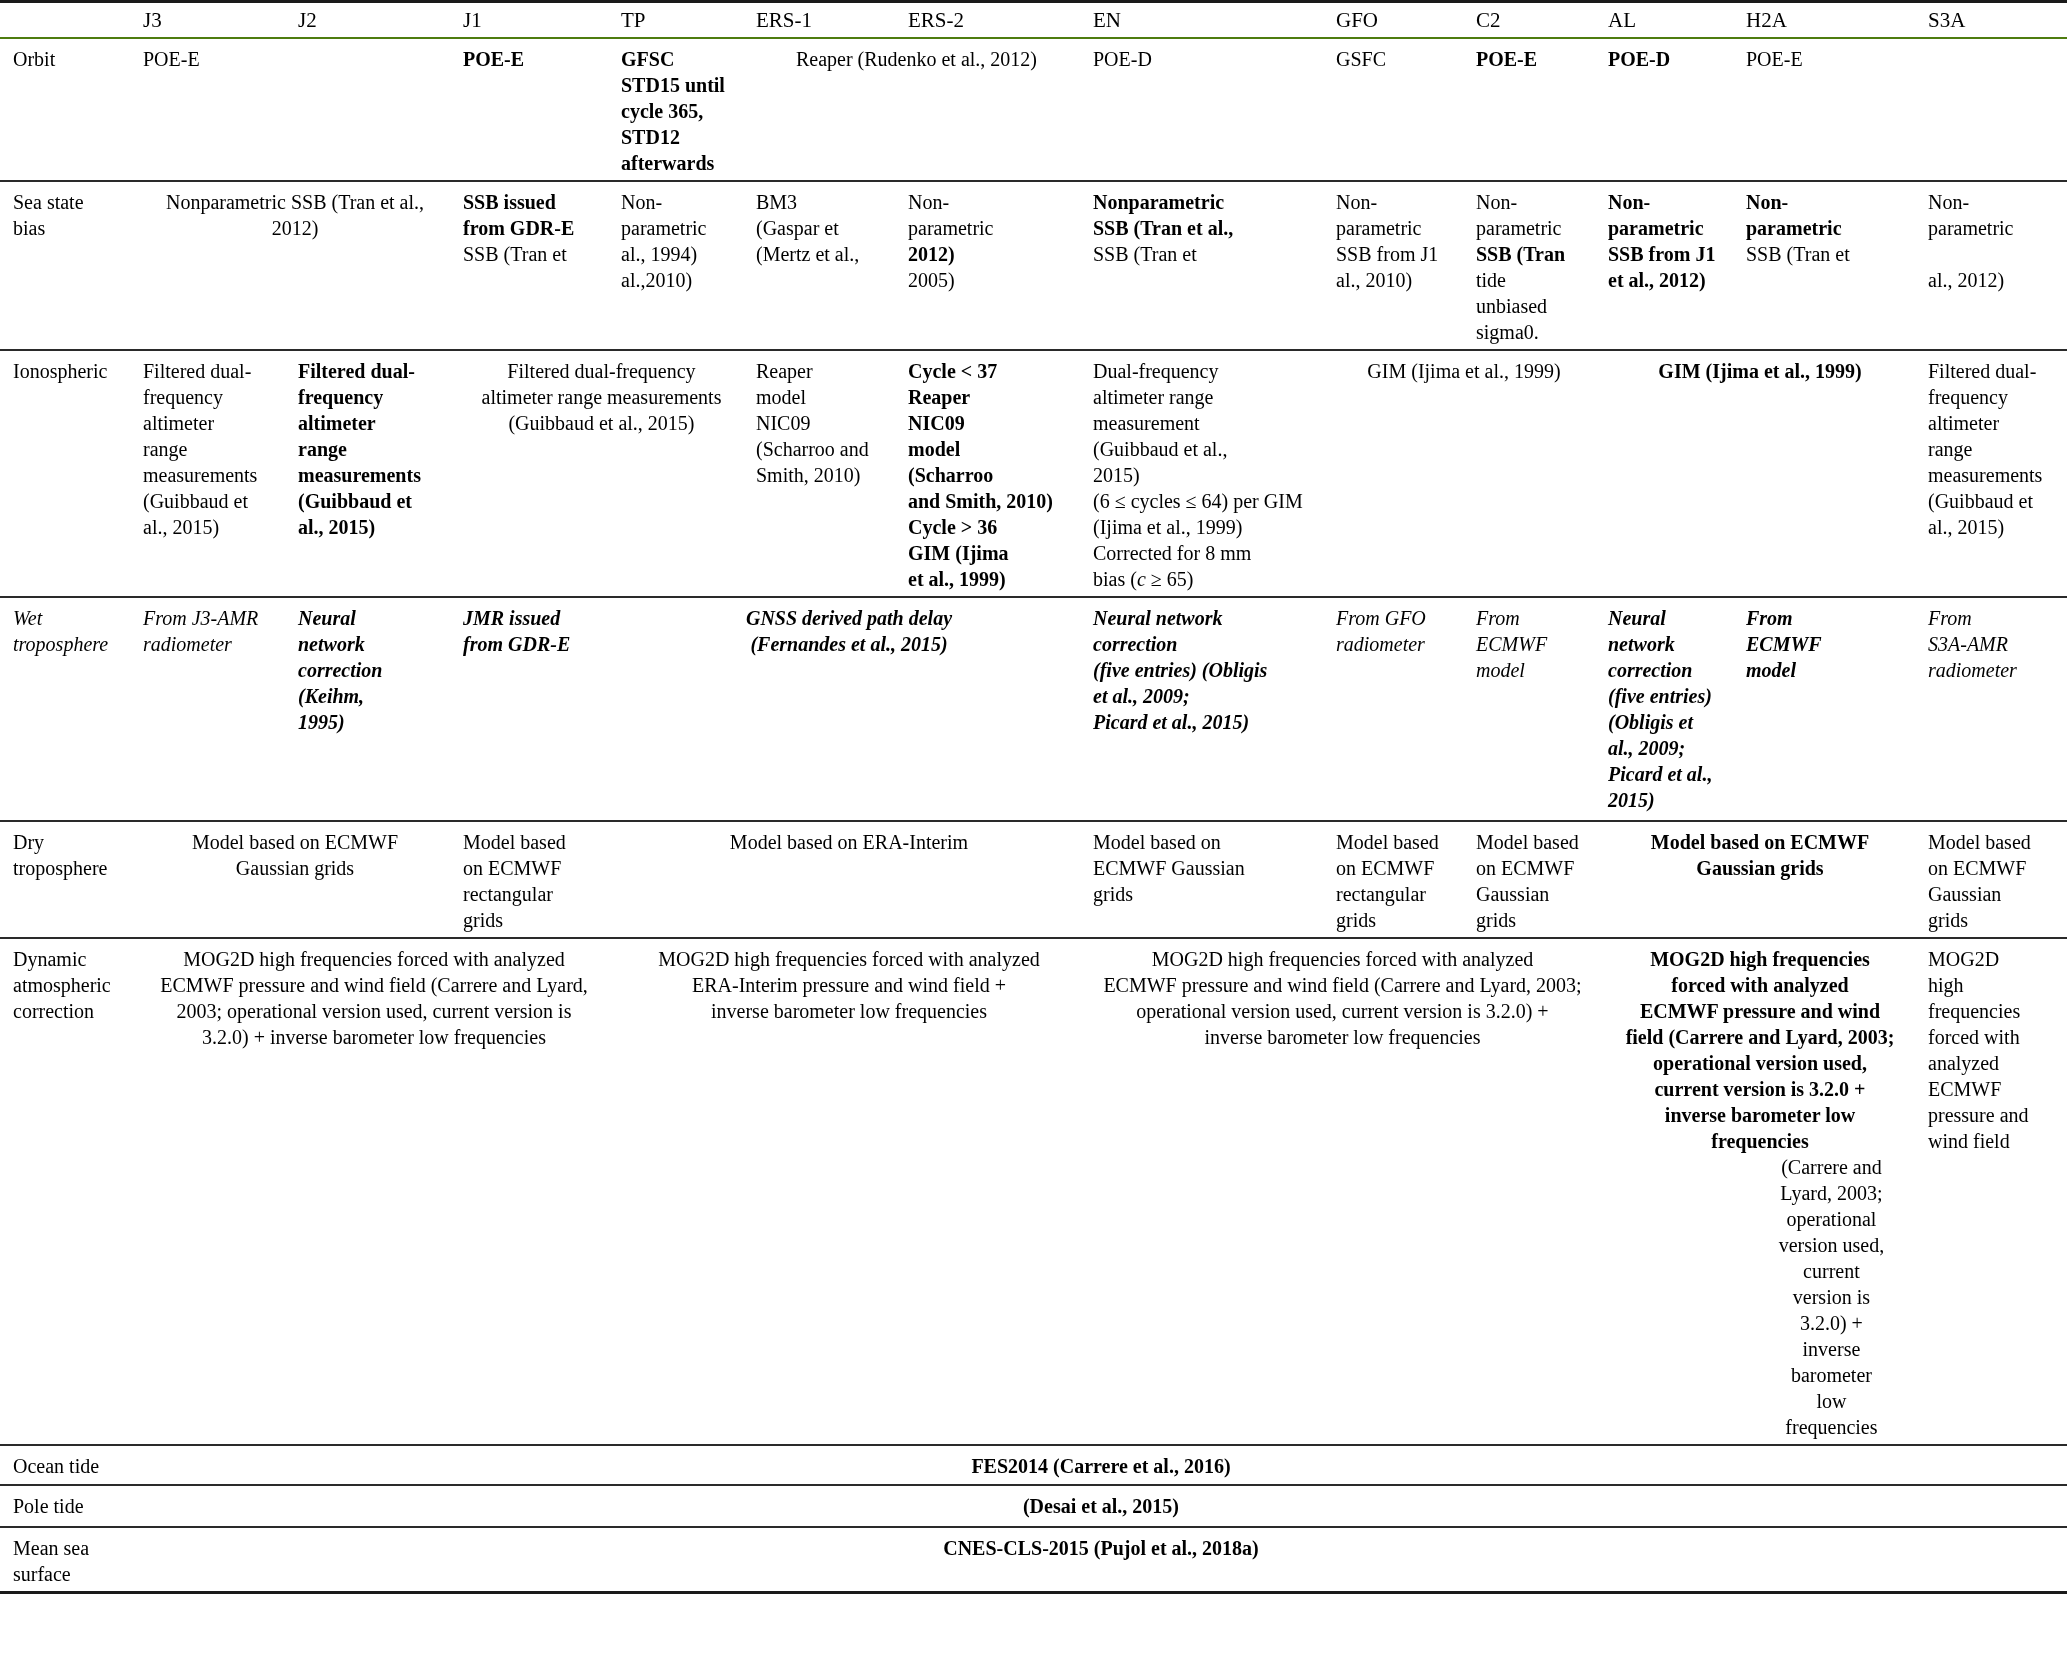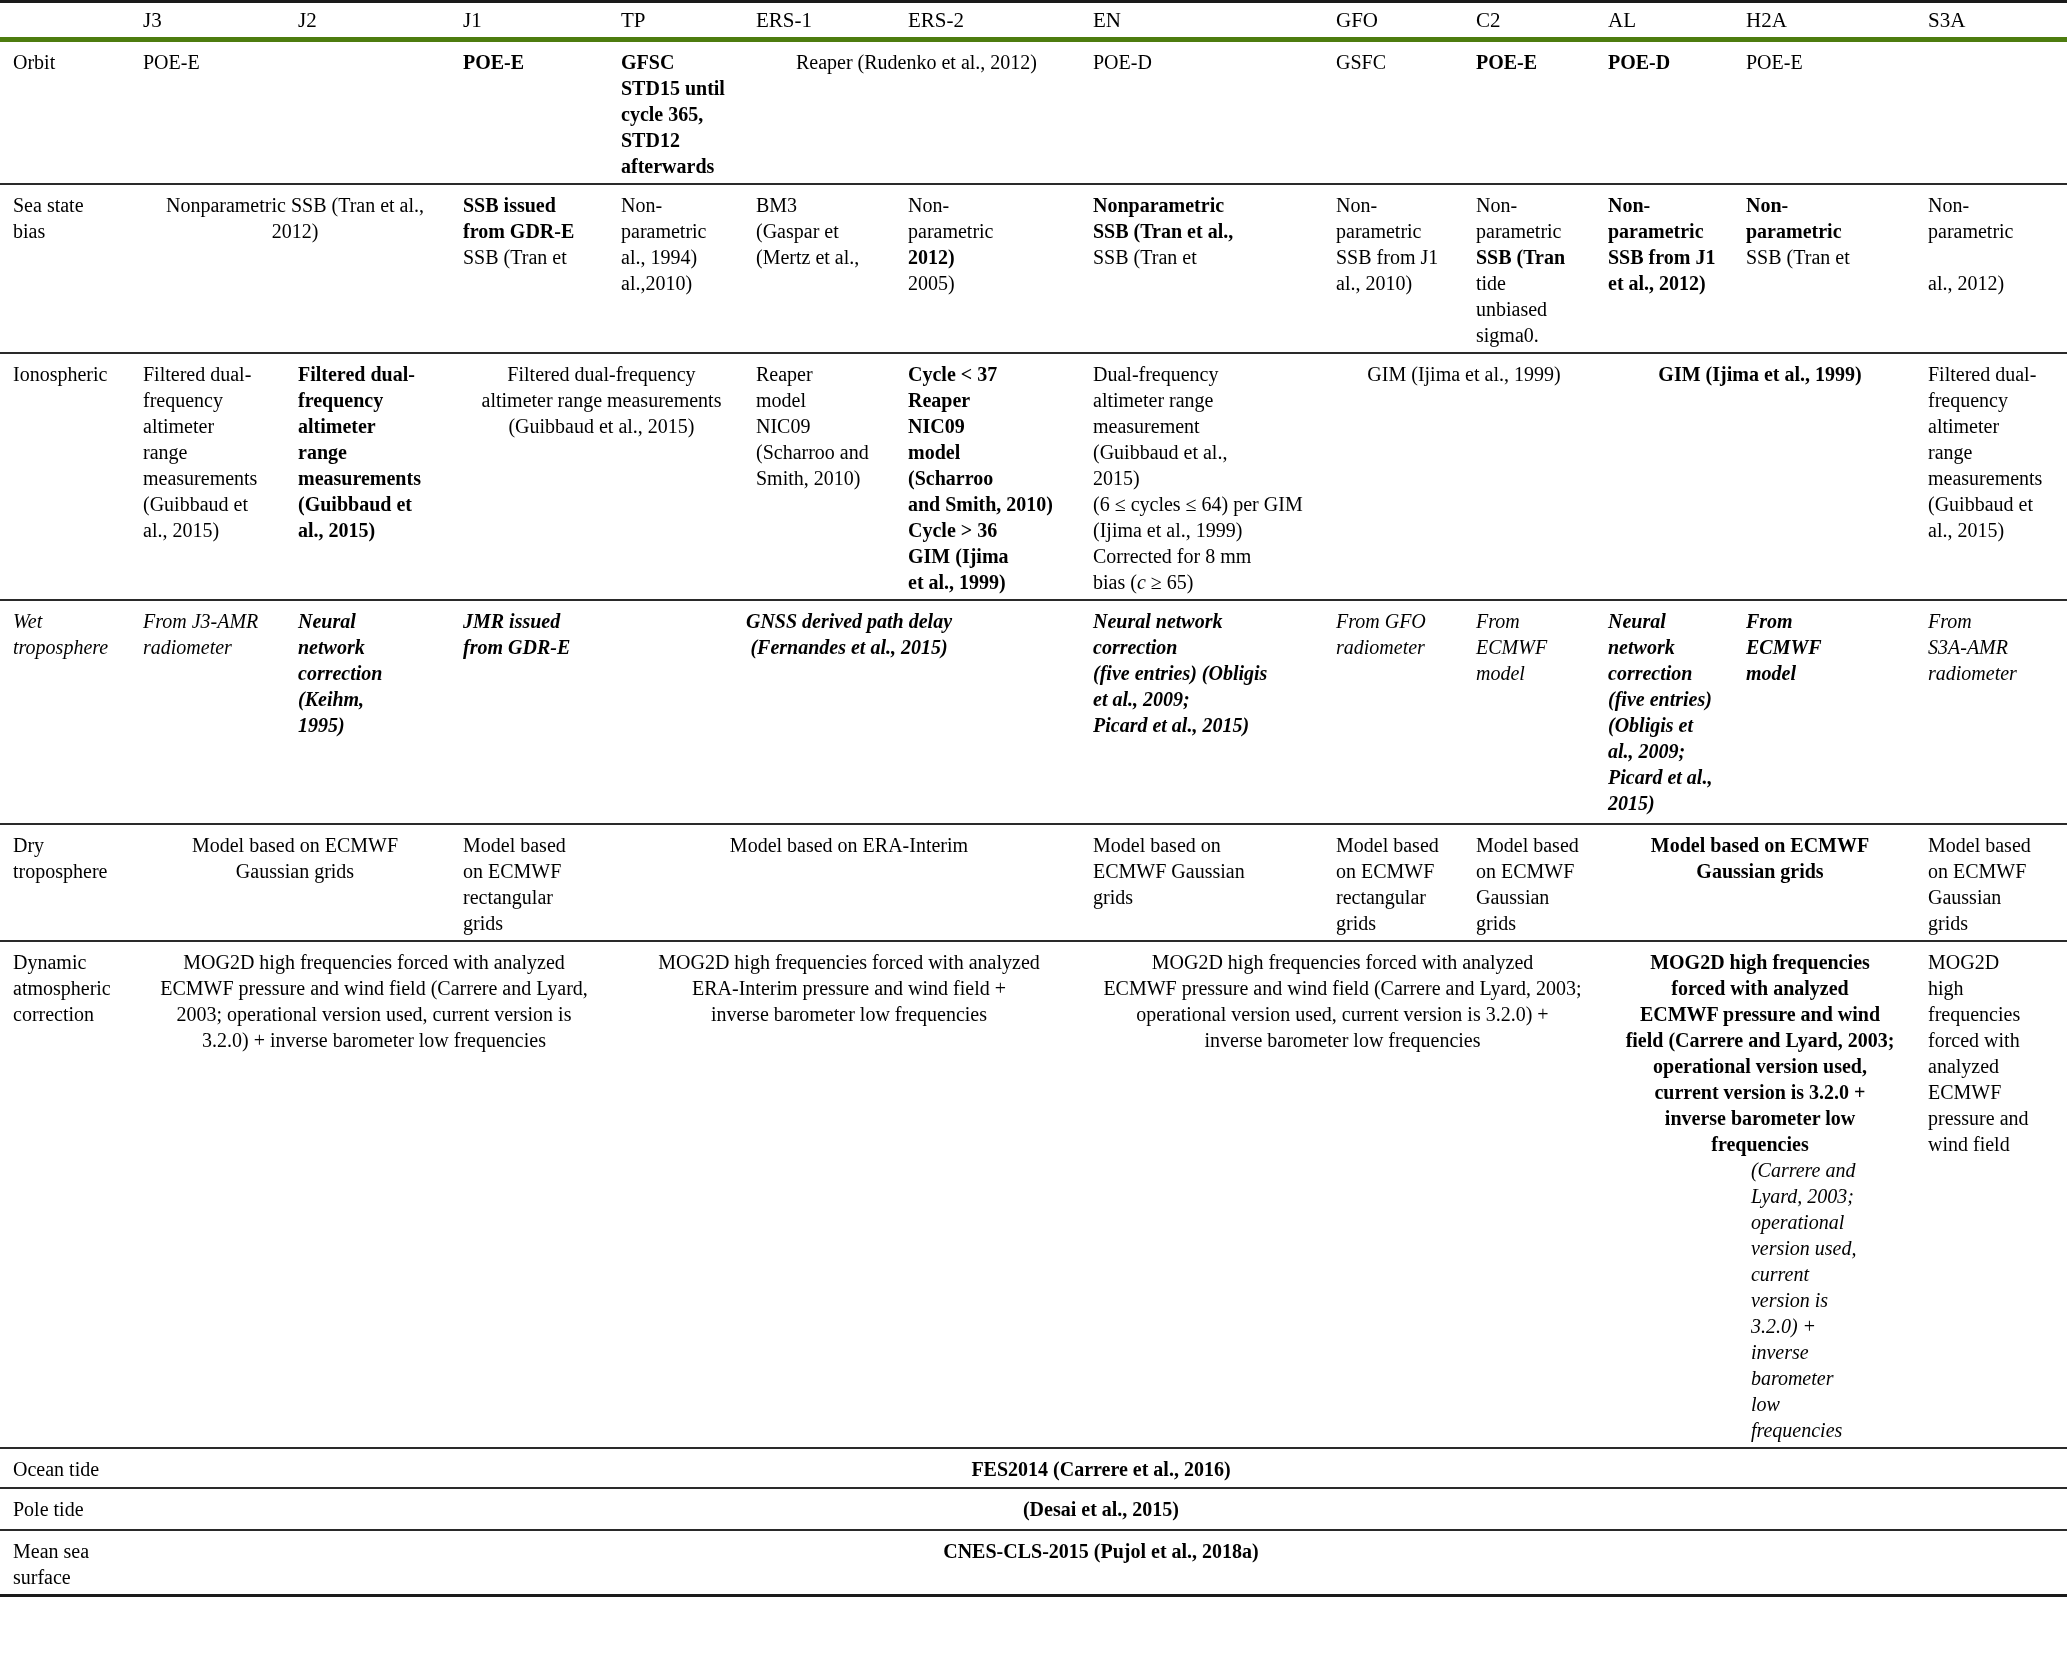--- a/index.html
+++ b/index.html
@@ -13,21 +13,21 @@
     color: #000000;
   }
   #paper-table {
     width: 2067px;
     border-collapse: collapse;
     table-layout: fixed;
     border-top: 3px solid #1a1a1a;
     border-bottom: 3px solid #1a1a1a;
   }
   #paper-table tr.hdr th {
-    border-bottom: 5px solid #4d7c0f;
+    border-bottom: 2px solid #4d7c0f;
     margin-top: 16px;
   }
   #paper-table tr.body-row > td {
     border-top: 2px solid #2a2a2a;
   }
   #paper-table th, #paper-table td {
     vertical-align: top;
     text-align: left;
     font-weight: normal;
     font-size: 20px;
@@ -39,21 +39,21 @@
   #paper-table th {
     font-size: 21px;
     padding-top: 4px;
     padding-bottom: 4px;
   }
   #paper-table td.row-label {
     padding-left: 13px;
   }
   #paper-table td .blk { display: block; }
   #paper-table td .blk.center { text-align: center; }
-  #paper-table td .blk.indent { margin-left: 47%; text-align: left; font-style: italic; }
+  #paper-table td .blk.indent { margin-left: 47%; text-align: center; }
   #paper-table .b { font-weight: bold; }
   #paper-table .i { font-style: italic; }
 </style>
 </head>
 <body>
 
 <table id="paper-table">
   <colgroup>
       <col style="width: 135px;">
       <col style="width: 155px;">

